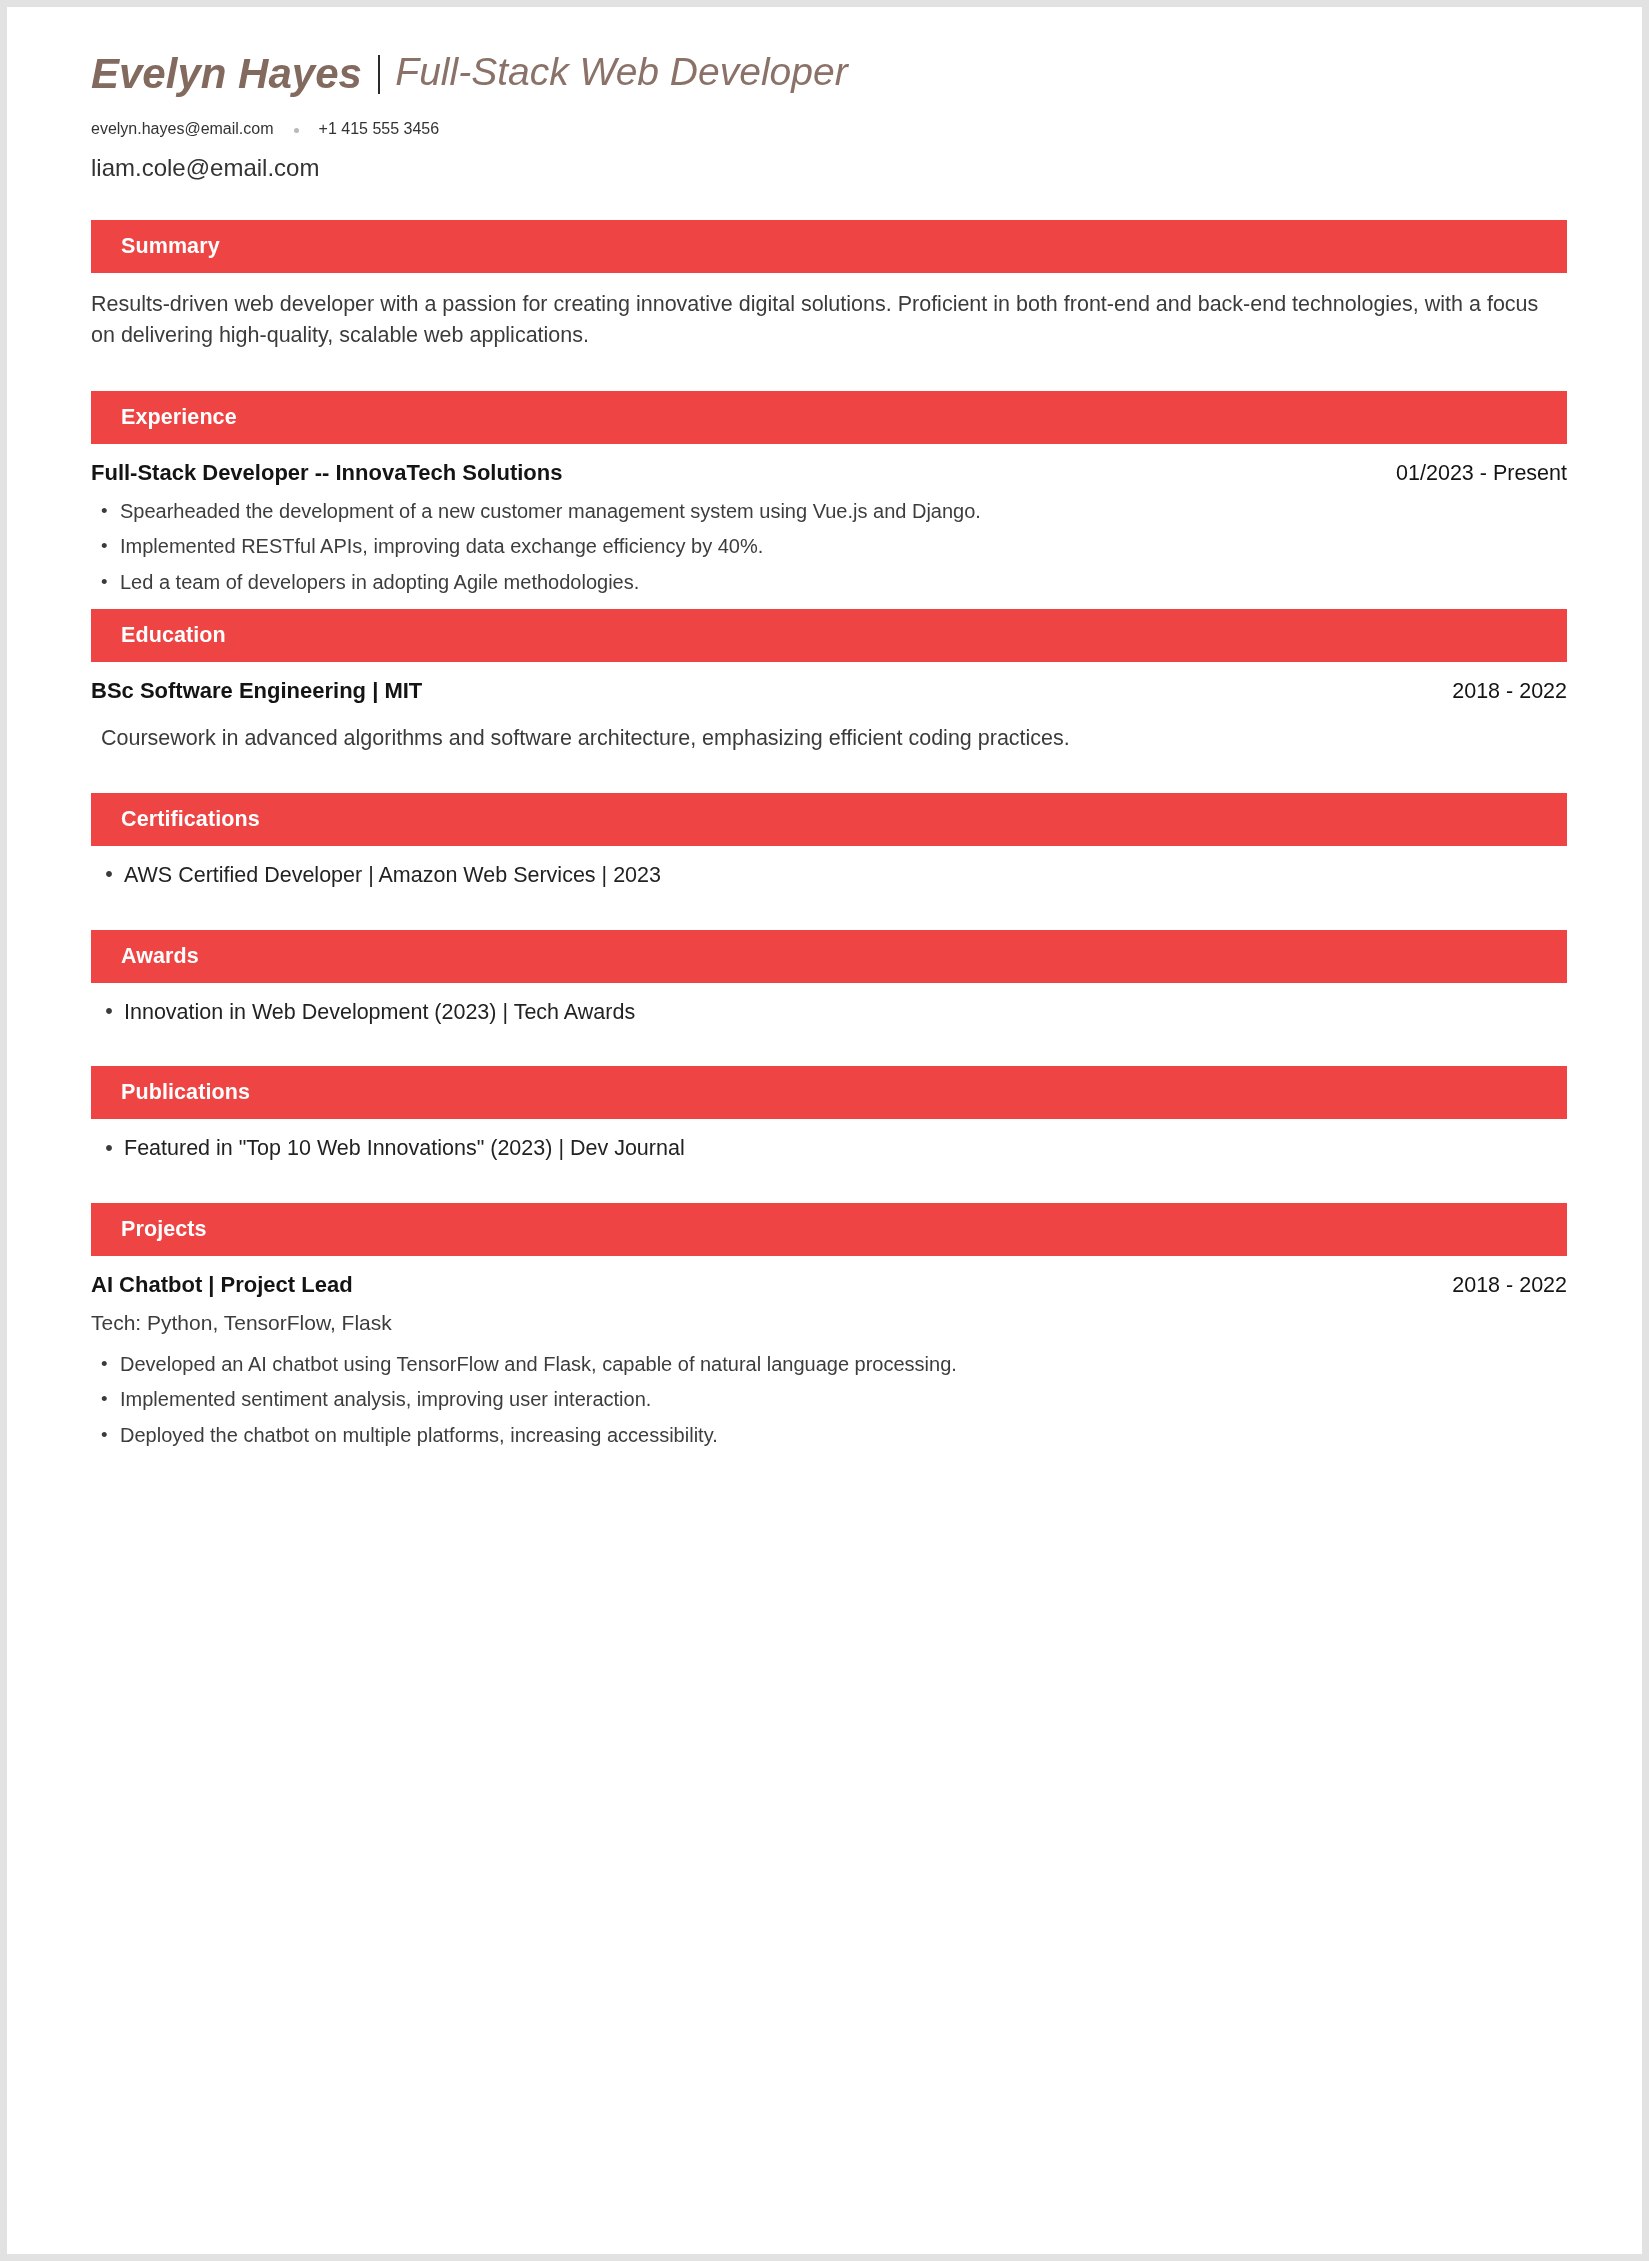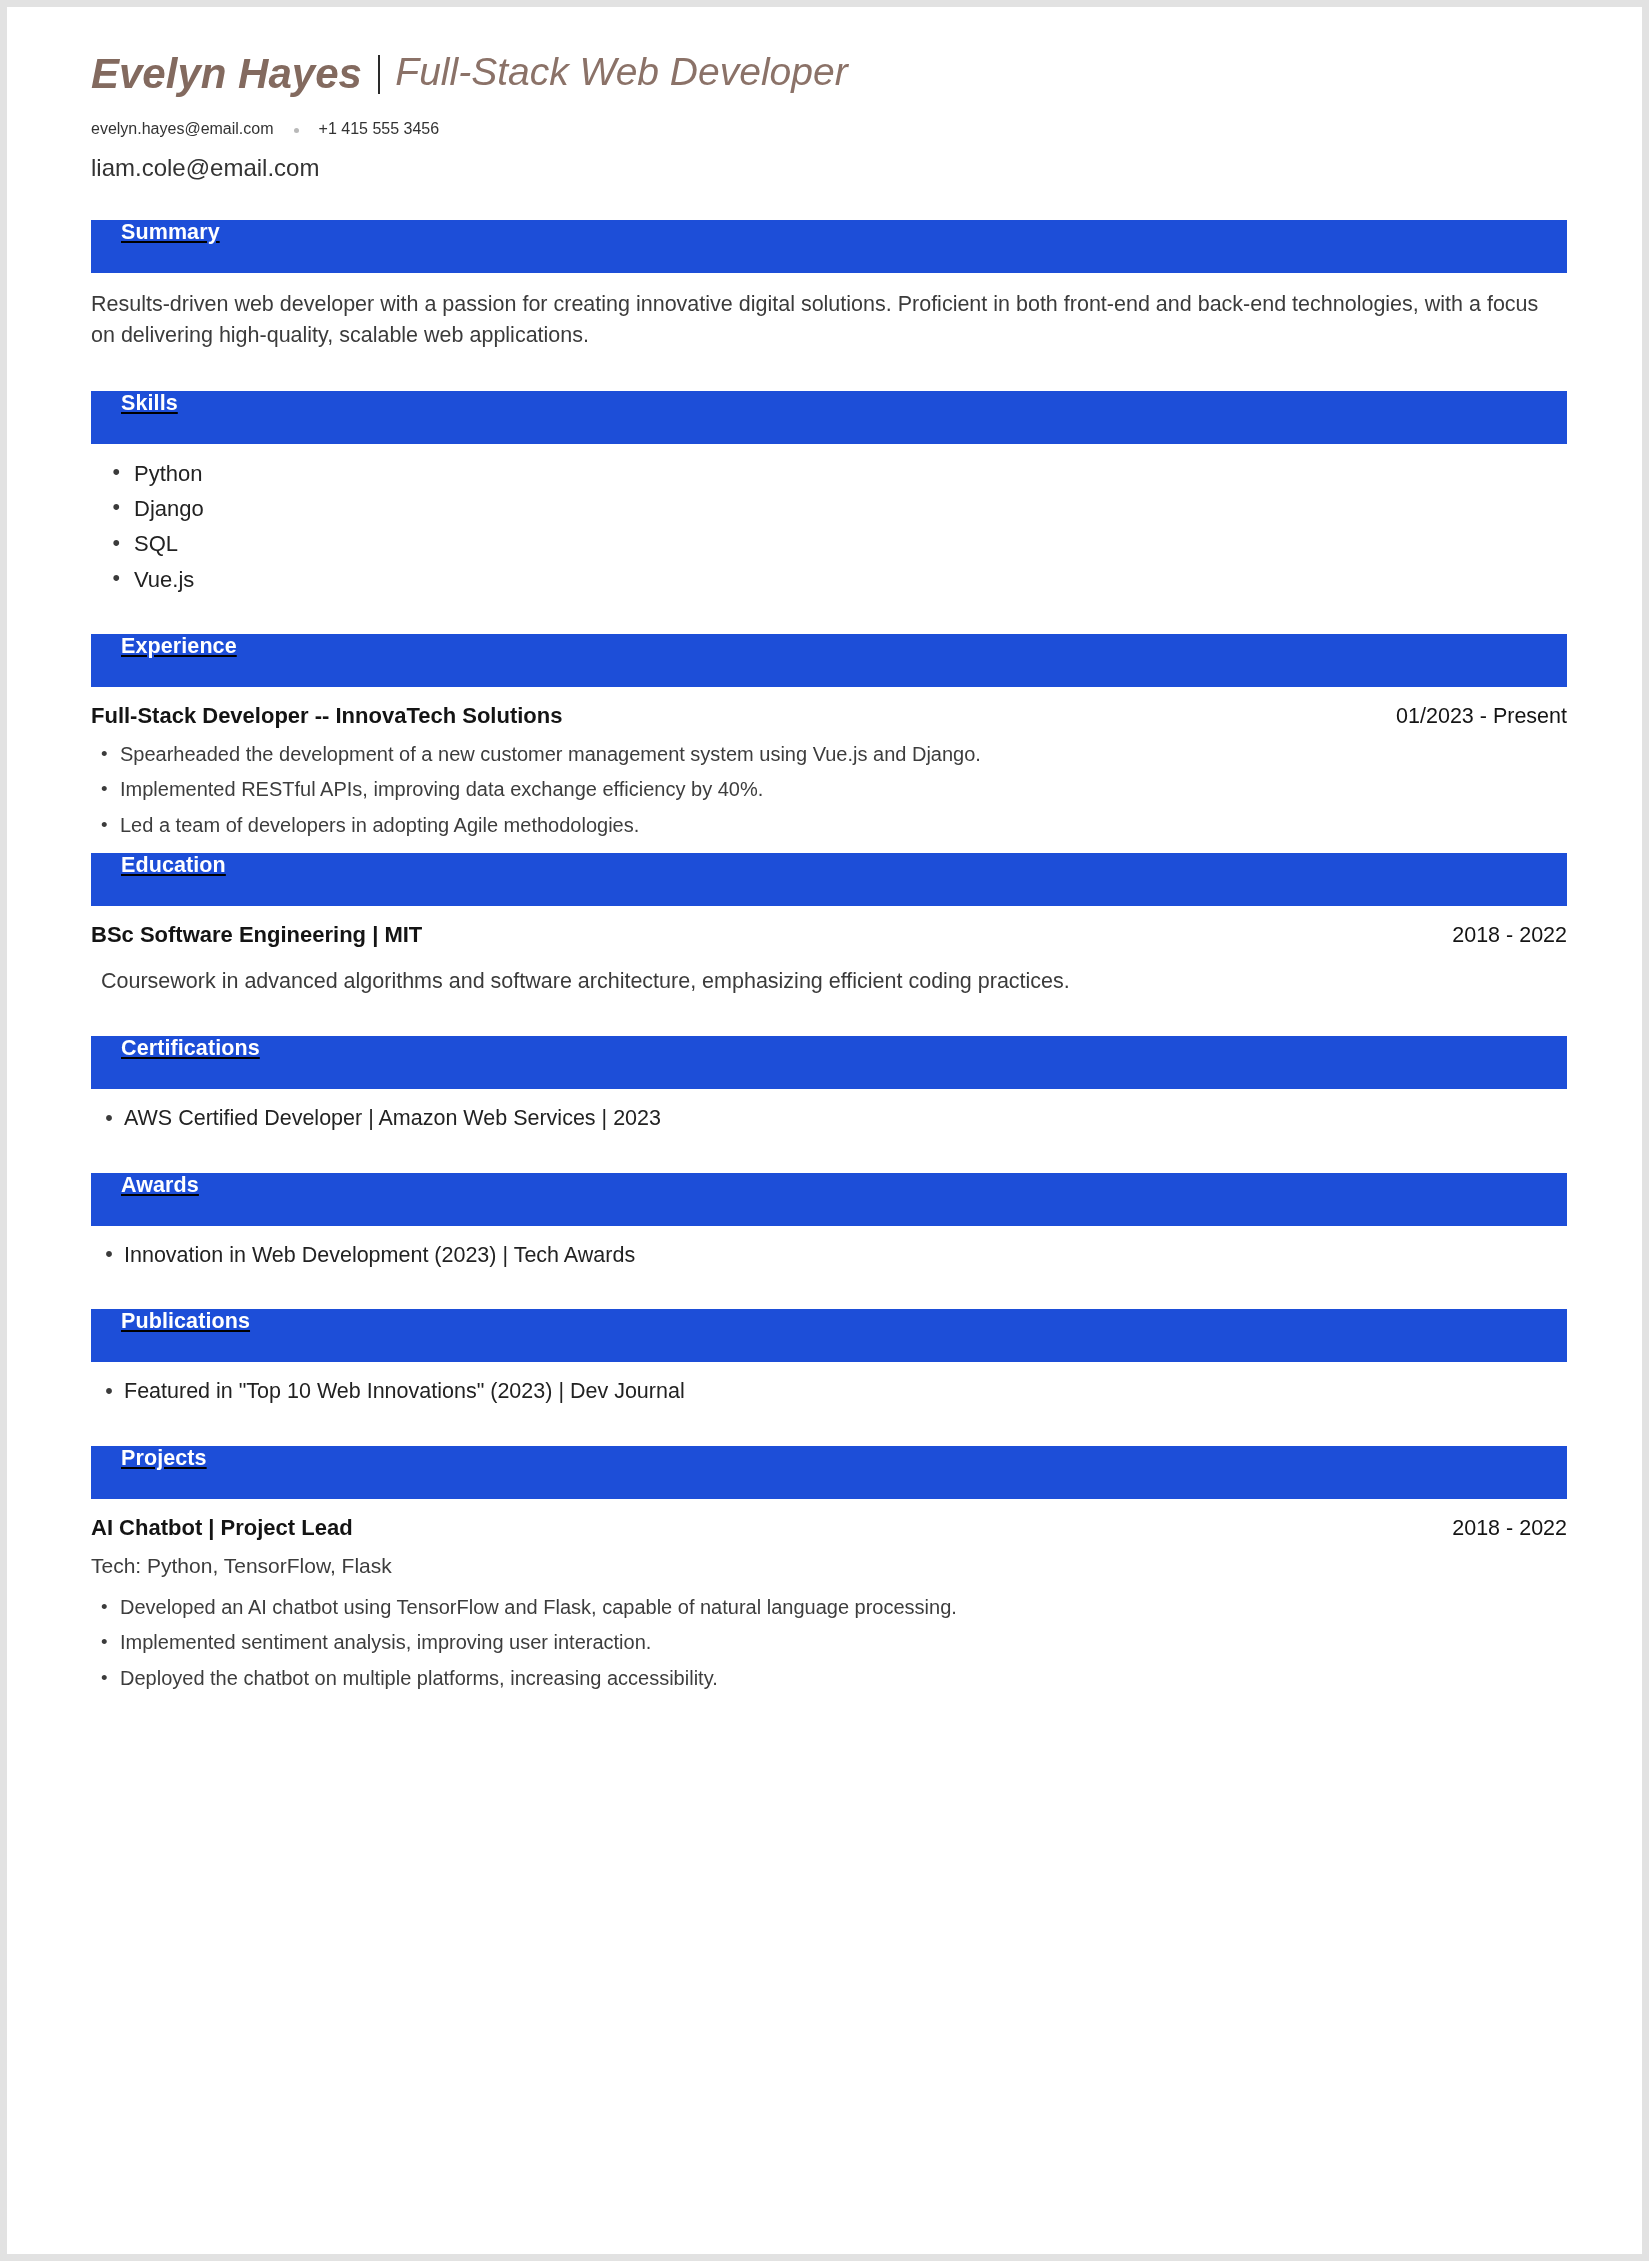--- a/index.html
+++ b/index.html
@@ -136,27 +136,27 @@
     margin-bottom: 18.6px;
   }
 
   
   .section {
     margin-top: 40px;
   }
   .section.tight { margin-top: 14px; }
 
   .section-bar {
-    background: #1d4ed8;
+    background: #ef4444;
     height: 53px;
     display: flex;
+    align-items: center;
     padding-left: 30px;
     box-sizing: border-box;
     width: 1476px;
-    text-decoration: underline;
   }
   .section-bar-label {
     color: #ffffff;
     font-size: 21.5px;
     font-weight: 700;
     letter-spacing: 0.1px;
   }
 
   .section-body {
     padding-top: 16px;
@@ -277,33 +277,20 @@
 
     <div class="section">
       <div class="section-bar">
         <span class="section-bar-label">Summary</span>
       </div>
       <div class="section-body">
         <div class="para">Results-driven web developer with a passion for creating innovative digital solutions. Proficient in both front-end and back-end technologies, with a focus on delivering high-quality, scalable web applications.</div>
       </div>
     </div>
 
-    <div class="section">
-      <div class="section-bar">
-        <span class="section-bar-label">Skills</span>
-      </div>
-      <div class="section-body">
-        <ul class="bullets skills-list">
-          <li>Python</li>
-          <li>Django</li>
-          <li>SQL</li>
-          <li>Vue.js</li>
-        </ul>
-      </div>
-    </div>
 
     <div class="section">
       <div class="section-bar">
         <span class="section-bar-label">Experience</span>
       </div>
       <div class="section-body">
         <div class="entry-head">
           <span class="entry-title">Full-Stack Developer -- InnovaTech Solutions</span>
           <span class="entry-date">01/2023 - Present</span>
         </div>

